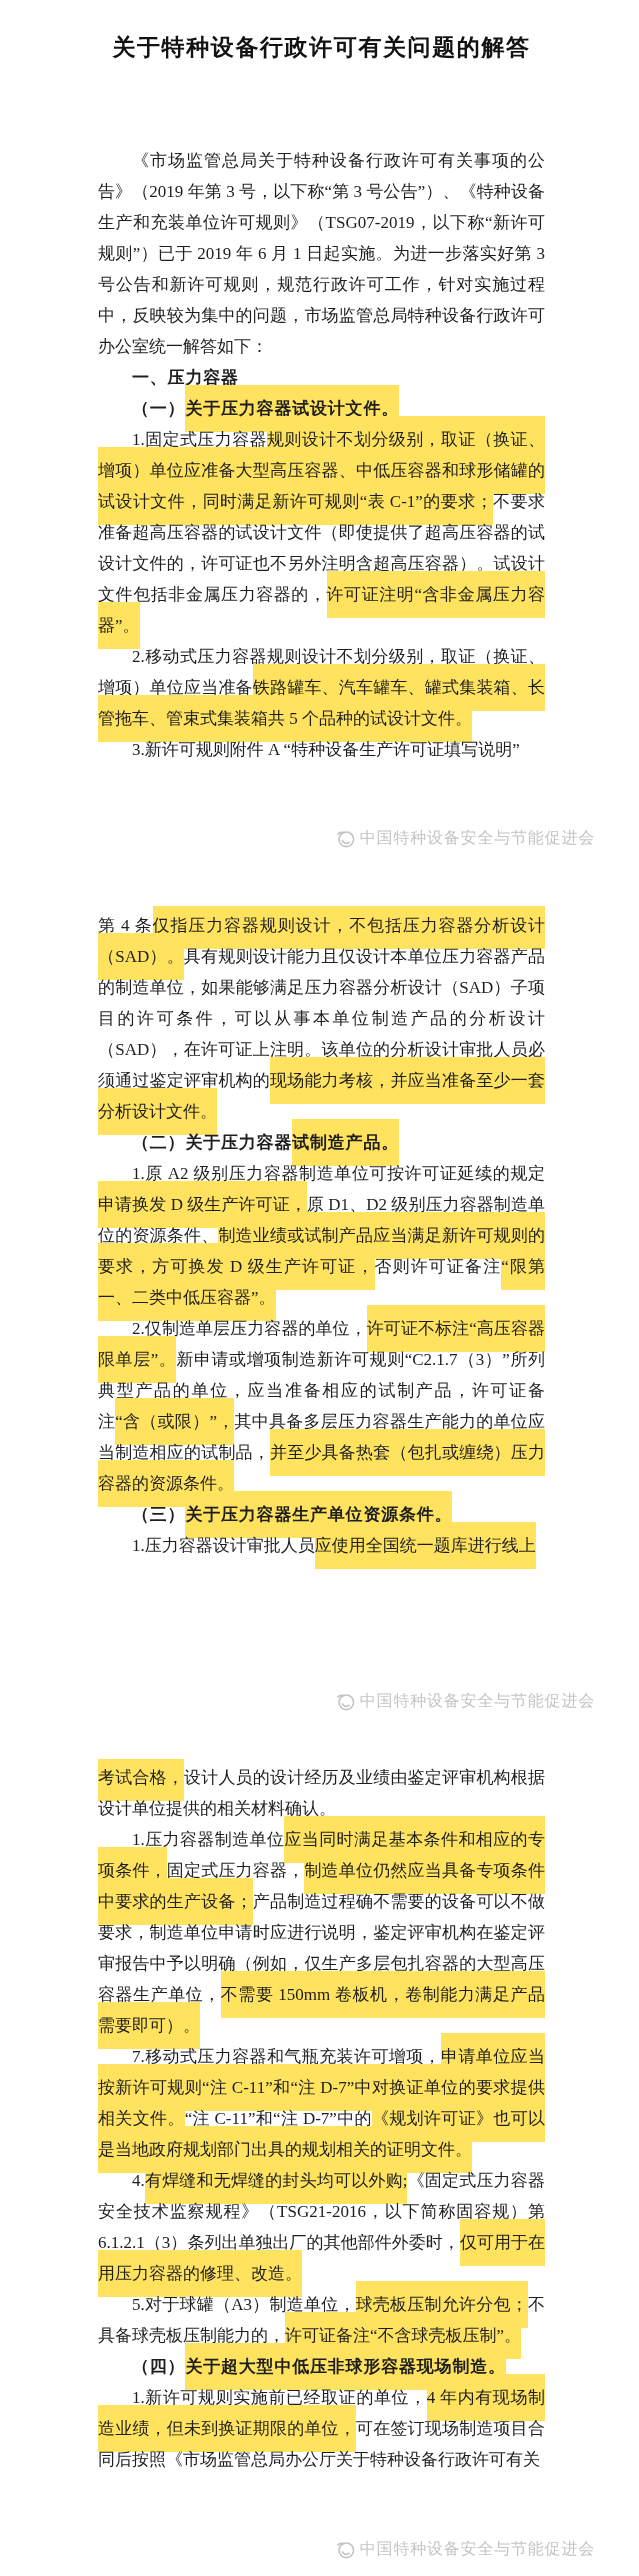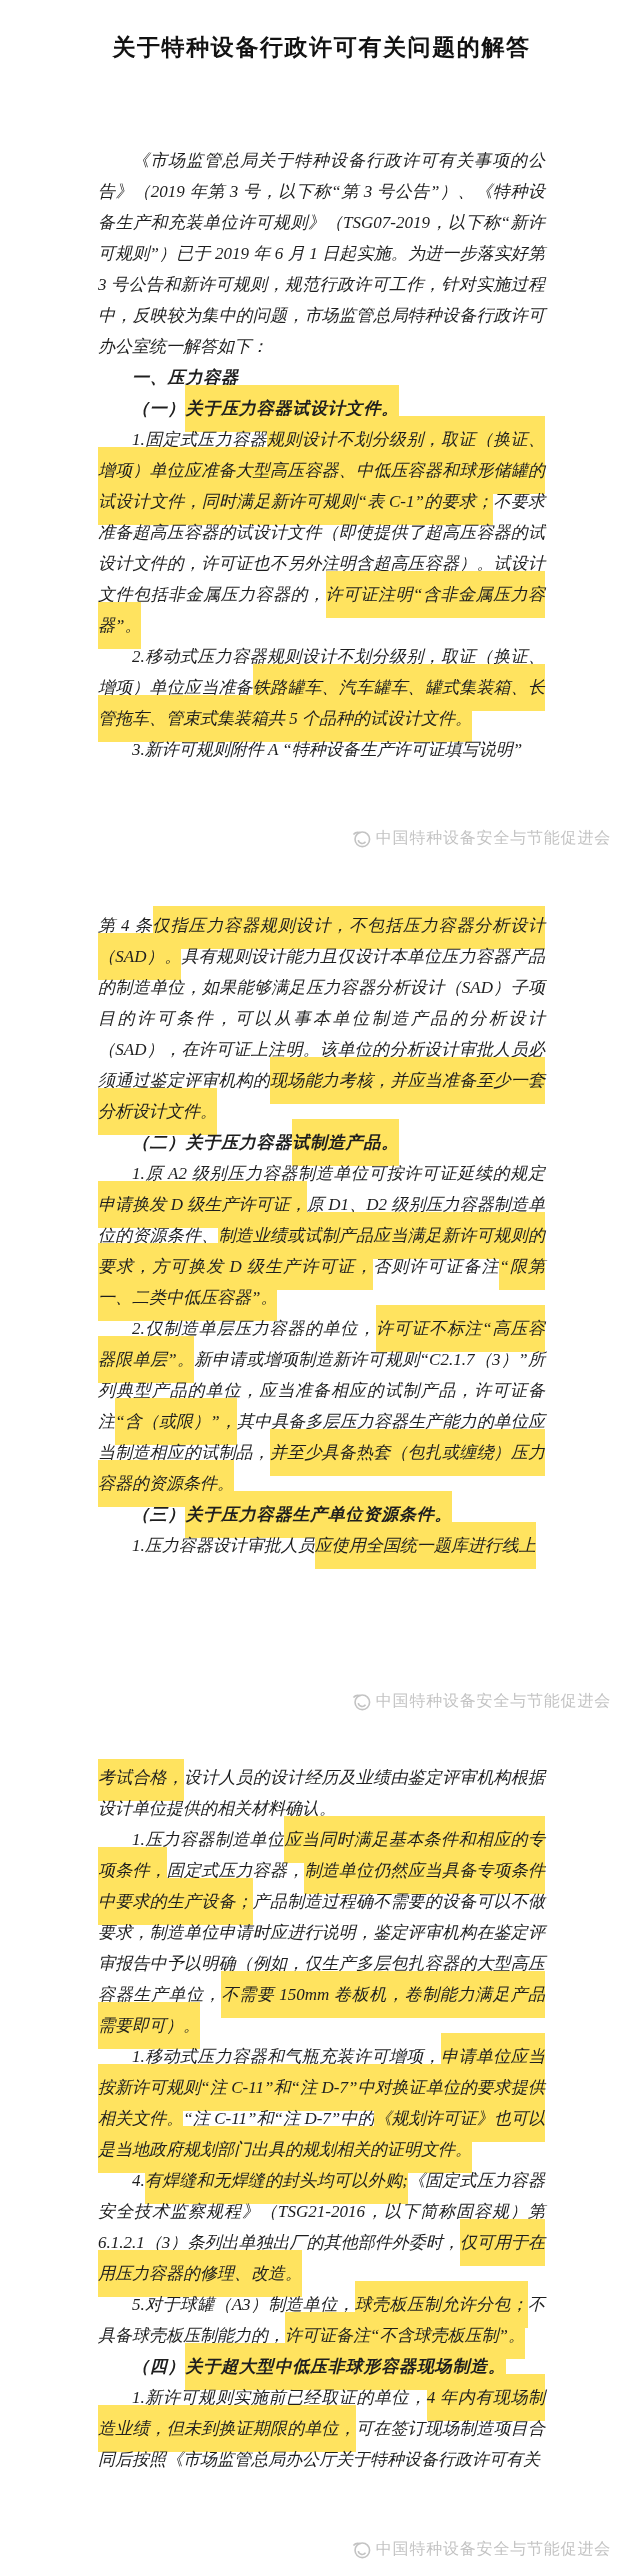--- a/index.html
+++ b/index.html
@@ -20,29 +20,29 @@
     font-weight:bold;font-size:23px;letter-spacing:1.6px;
     text-align:center;margin:32px 0 0 0;color:#121212;
   }
   .content{
     font-size:17px;line-height:31px;text-align:justify;
     text-justify:inter-ideograph;color:var(--ink);
   }
   .page-1 .content{margin-top:82px;}
   .page-2 .content{padding-top:4px;}
   .page-3 .content{padding-top:3.2px;}
-  p.b{margin:0;text-indent:2em;font-style:italic;}
+  p.b{margin:0;text-indent:2em;}
   p.b-cont{text-indent:0;}
   p.b-h1,p.b-h2{
     font-family:"Liberation Sans","DejaVu Sans",sans-serif;
     font-weight:700;letter-spacing:0.8px;
   }
   .hl{background:var(--hl);box-decoration-break:clone;-webkit-box-decoration-break:clone;padding:14px 0;}
   .watermark{
-    position:absolute;right:28px;display:flex;align-items:flex-end;gap:4px;
+    position:absolute;right:44px;display:flex;align-items:flex-end;gap:4px;
     color:var(--wm);font-family:"Liberation Sans","DejaVu Sans",sans-serif;
     font-size:16px;letter-spacing:0.8px;white-space:nowrap;opacity:.85;
   }
   .page-1 .watermark{top:828px;}
   .page-2 .watermark{top:785px;}
   .page-3 .watermark{top:780px;}
   .wm-icon{width:21px;height:21px;flex:0 0 auto;}
   .wm-icon circle,.wm-icon path{stroke:var(--wm);fill:none;stroke-width:2;}
 </style>
 </head>
@@ -91,21 +91,21 @@
       </svg>
       <span>中国特种设备安全与节能促进会</span>
     </div>
   </section>
 
   <section class="page page-3">
     <div class="inner">
       <div class="content">
           <p class="b b-cont"><span class="hl">考试合格，</span><span>设计人员的设计经历及业绩由鉴定评审机构根据设计单位提供的相关材料确认。</span></p>
           <p class="b b-para"><span>1.压力容器制造单位</span><span class="hl">应当同时满足基本条件和相应的专项条件，</span><span>固定式压力容器，</span><span class="hl">制造单位仍然应当具备专项条件中要求的生产设备；</span><span>产品制造过程确不需要的设备可以不做要求，制造单位申请时应进行说明，鉴定评审机构在鉴定评审报告中予以明确（例如，仅生产多层包扎容器的大型高压容器生产单位，</span><span class="hl">不需要 150mm 卷板机，卷制能力满足产品需要即可）。</span></p>
-          <p class="b b-para"><span>1.移动式压力容器和气瓶充装许可增项，</span><span class="hl">申请单位应当按新许可规则“注 C-11”和“注 D-7”中对换证单位的要求提供相关文件。</span><span>“注 C-11”和“注 D-7”中的</span><span class="hl">《规划许可证》也可以是当地政府规划部门出具的规划相关的证明文件。</span></p>
+          <p class="b b-para"><span>7.移动式压力容器和气瓶充装许可增项，</span><span class="hl">申请单位应当按新许可规则“注 C-11”和“注 D-7”中对换证单位的要求提供相关文件。</span><span>“注 C-11”和“注 D-7”中的</span><span class="hl">《规划许可证》也可以是当地政府规划部门出具的规划相关的证明文件。</span></p>
           <p class="b b-para"><span>4.</span><span class="hl">有焊缝和无焊缝的封头均可以外购;</span><span>《固定式压力容器安全技术监察规程》（TSG21-2016，以下简称固容规）第 6.1.2.1（3）条列出单独出厂的其他部件外委时，</span><span class="hl">仅可用于在用压力容器的修理、改造。</span></p>
           <p class="b b-para"><span>5.对于球罐（A3）制造单位，</span><span class="hl">球壳板压制允许分包；</span><span>不具备球壳板压制能力的，</span><span class="hl">许可证备注“不含球壳板压制”。</span></p>
           <p class="b b-h2"><span>（四）</span><span class="hl">关于超大型中低压非球形容器现场制造。</span></p>
           <p class="b b-para"><span>1.新许可规则实施前已经取证的单位，</span><span class="hl">4 年内有现场制造业绩，但未到换证期限的单位，</span><span>可在签订现场制造项目合同后按照《市场监管总局办公厅关于特种设备行政许可有关</span></p>
         </div>
     </div>
     <div class="watermark">
       <svg class="wm-icon" viewBox="0 0 26 26" aria-hidden="true">
         <circle cx="14" cy="14" r="9"></circle>
         <path d="M3 8 a7 5 0 0 1 9 -2"></path>

